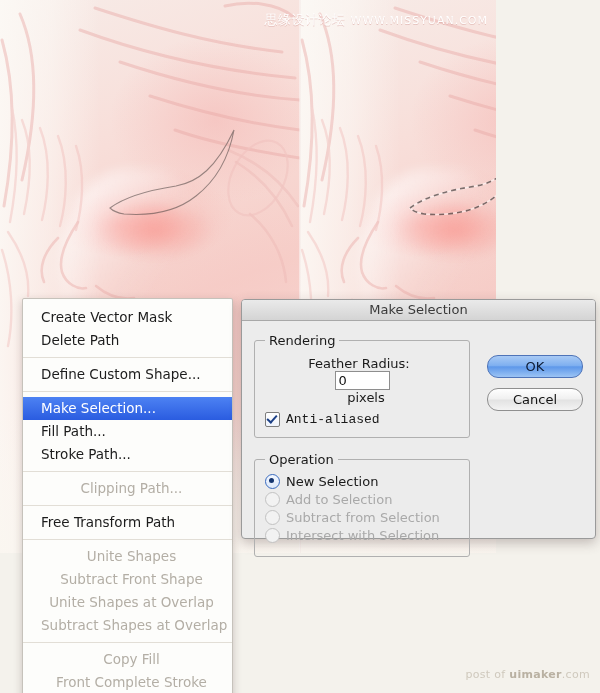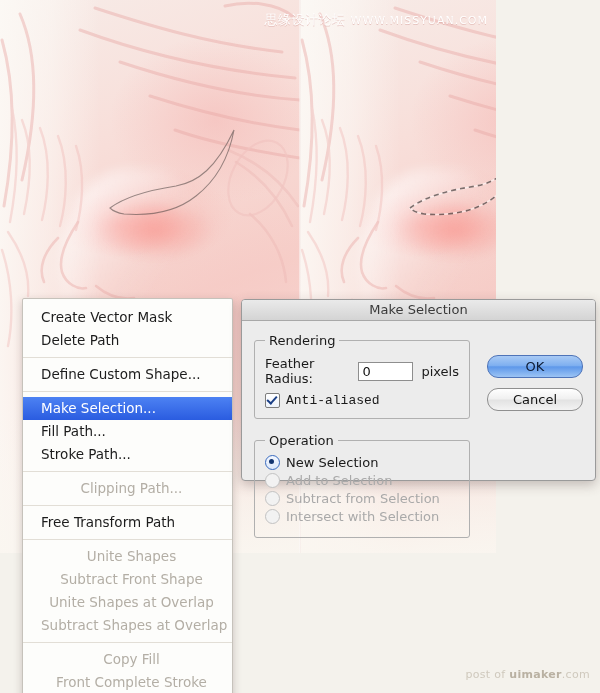--- a/index.html
+++ b/index.html
@@ -158,21 +158,21 @@
     font-size: 13px;
     color: #3a3a3a;
     background: linear-gradient(180deg, #eaeaea 0%, #d4d4d4 100%);
     border-bottom: 1px solid #a8a8a8;
     border-radius: 3px 3px 0 0;
     user-select: none;
   }
   #dialog-body {
     padding: 12px 10px 12px 12px;
     position: relative;
-    height: 159px;
+    height: 217px;
     box-sizing: border-box;
   }
 
   fieldset.group {
     border: 1px solid #b0b0b0;
     border-radius: 3px;
     margin: 0 0 14px 0;
     padding: 4px 10px 10px 10px;
     width: 216px;
     box-sizing: border-box;
@@ -180,20 +180,21 @@
   }
   fieldset.group legend {
     padding: 0 4px;
     font-size: 13px;
     color: #1a1a1a;
   }
   .row {
     display: flex;
     align-items: center;
     margin: 4px 0 7px 0;
+    flex-direction: column;
   }
   .row .lbl { margin-right: 6px; }
   #feather-input {
     width: 55px;
     height: 19px;
     font-family: "DejaVu Sans", sans-serif;
     font-size: 13px;
     border: 1px solid #8e8e8e;
     background: #ffffff;
     padding: 0 3px;

